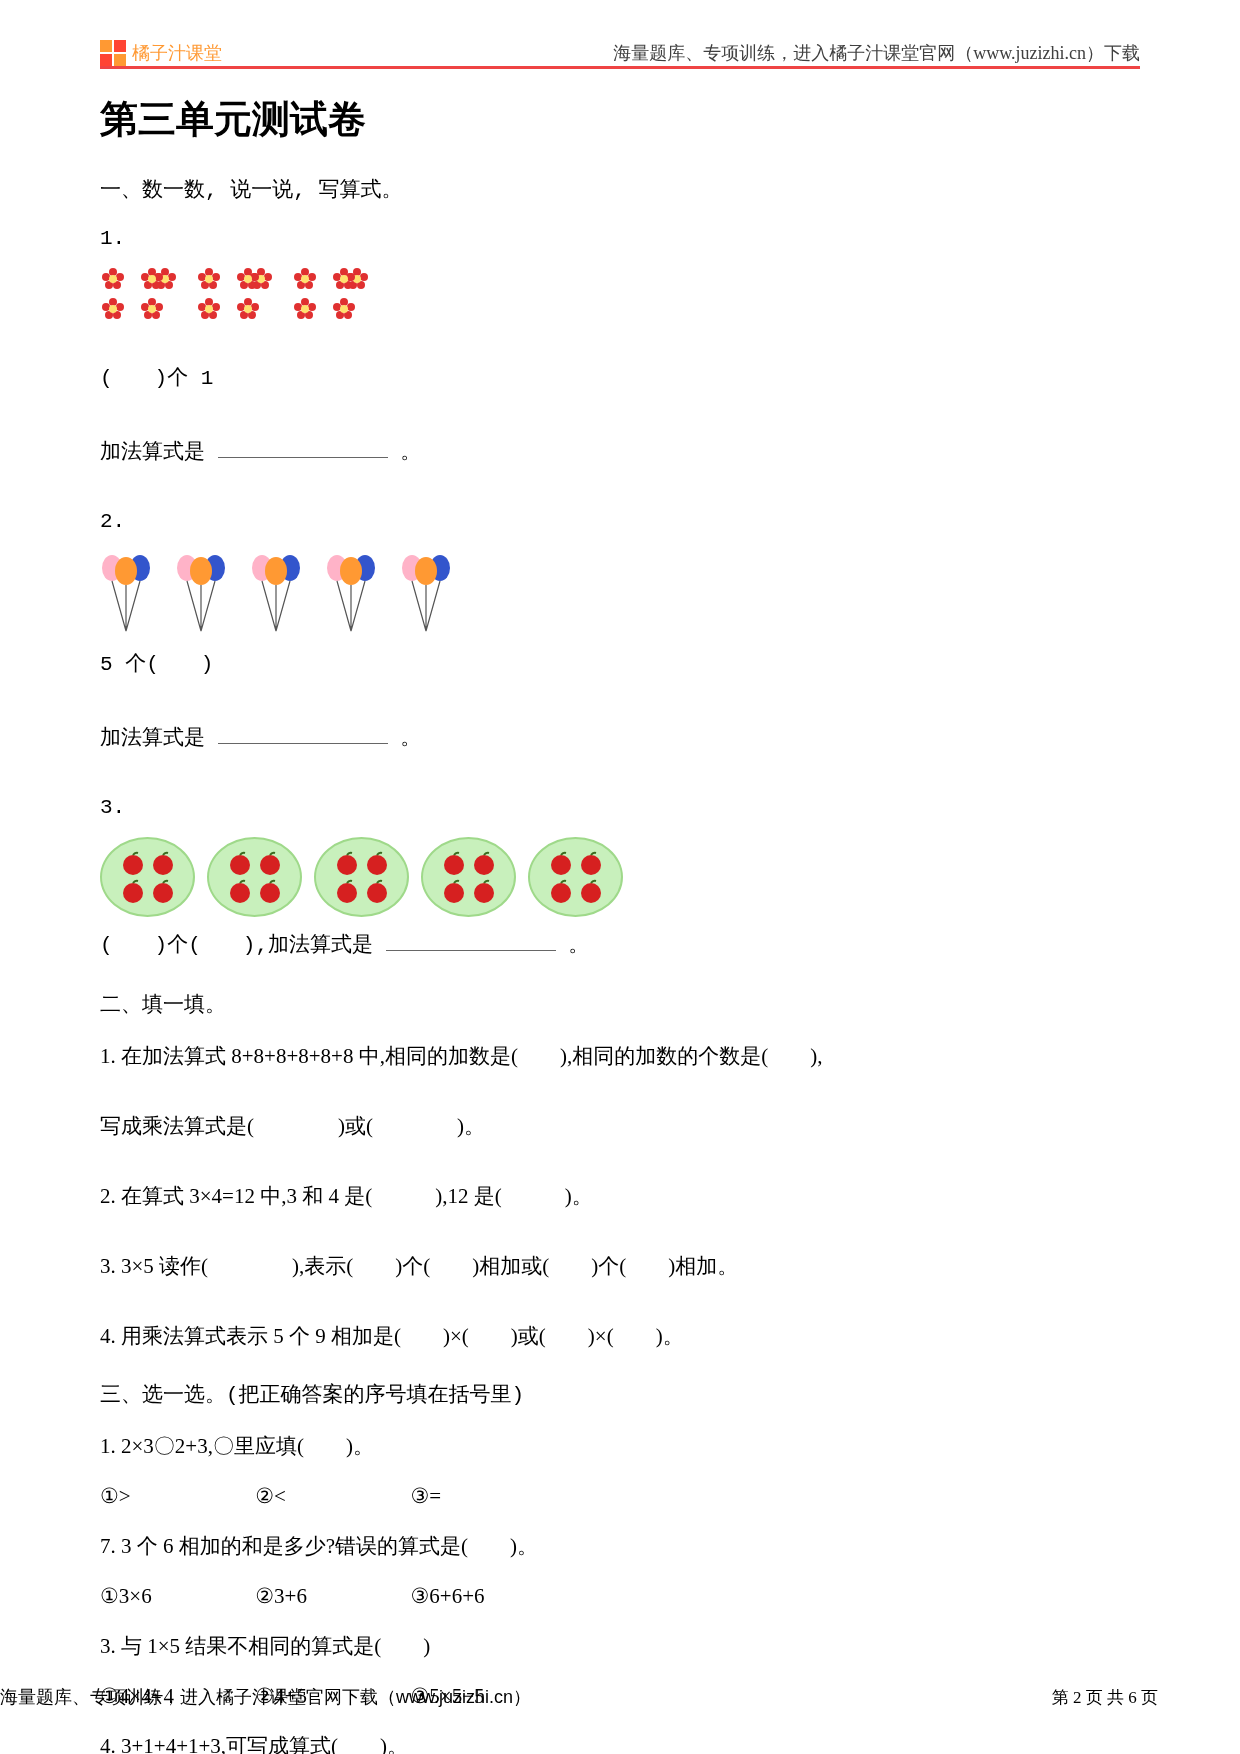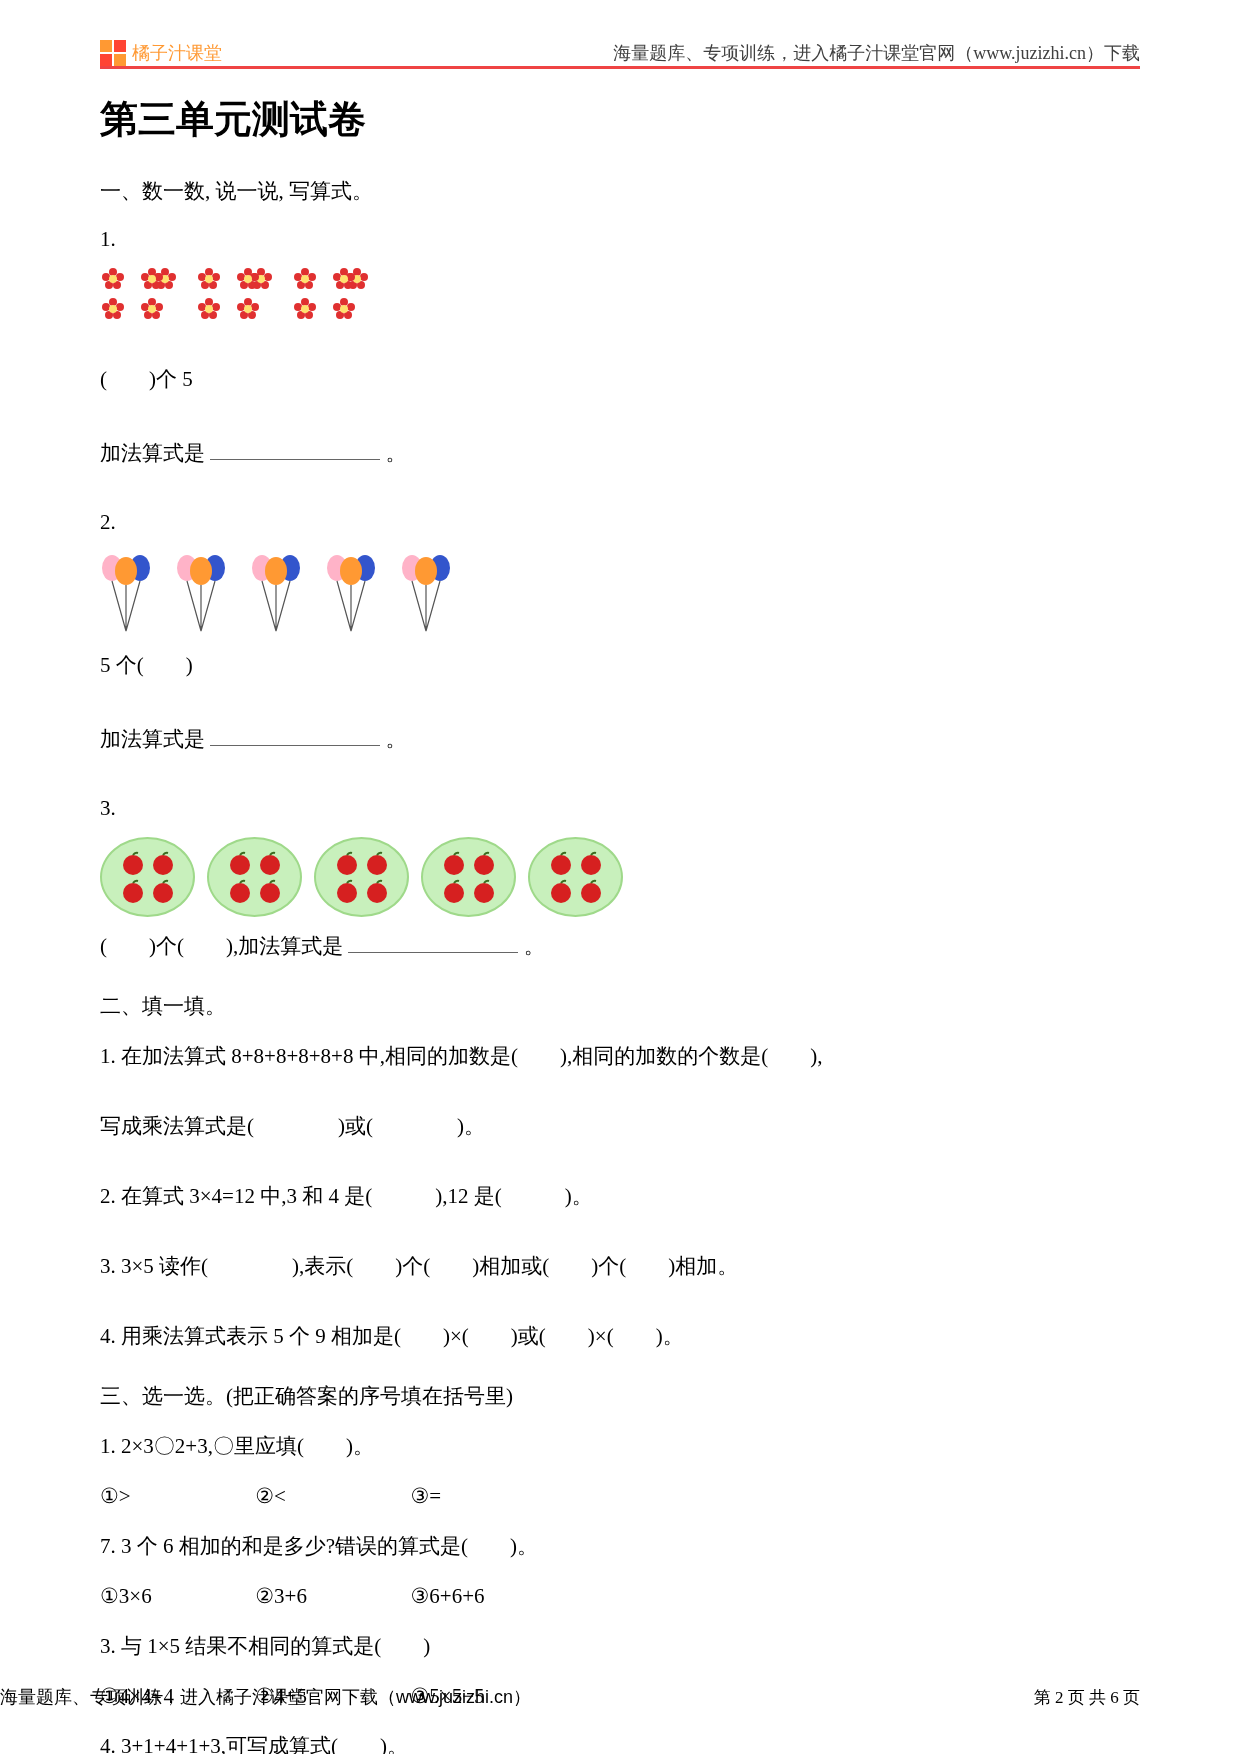--- a/index.html
+++ b/index.html
@@ -32,42 +32,42 @@
     display: grid;
     grid-template-columns: 12px 12px;
     grid-template-rows: 12px 12px;
     gap: 2px;
   }
   .sq { width: 12px; height: 12px; }
   .brand { color: #ff9933; font-size: 18px; }
   .header-note { color: #404040; font-size: 18px; }
   .title { text-align: left; font-size: 38px; font-weight: bold; margin: 15px 0 25px 0; }
   .section { margin-bottom: 18px; line-height: 2.0; }
-  .line { margin: 6px 0; }
+  .line { margin: 6px 0; font-family: Liberation Mono, monospace; }
   .blank { display: inline-block; border-bottom: 1px solid #666; min-width: 170px; height: 1em; vertical-align: baseline; }
   .flower-row { display: flex; gap: 18px; margin: 6px 0 10px 0; }
   .flower-group { display: grid; grid-template-columns: repeat(3, 26px); grid-template-rows: repeat(2, 26px); gap: 4px 0; }
   .flower-group .offset { position: relative; left: 13px; }
   .balloon-row { display: flex; gap: 20px; margin: 8px 0; }
   .apple-row { display: flex; gap: 12px; margin: 8px 0; }
   .plate {
     width: 95px; height: 80px; border-radius: 50%;
     background: #c8f0bc; border: 2px solid #9fd98a;
     display: flex; flex-wrap: wrap; align-content: center; justify-content: center;
     gap: 2px 4px; padding: 8px;
   }
   .footer {
     position: absolute;
     bottom: 45px;
     left: 0; right: 0;
     text-align: left;
     font-size: 18px;
     font-family: Liberation Sans, sans-serif;
   }
-  .footer-page { position: absolute; right: 100px; bottom: 45px; font-size: 17px; }
+  .footer-page { position: absolute; right: 82px; bottom: 45px; font-size: 17px; }
   .opt { display: inline-block; min-width: 150px; }
   .q { margin: 8px 0; }
 </style>
 </head>
 <body>
 
 <div class="page">
 
   <div class="header-row">
     <div class="logo-box">
@@ -241,21 +241,21 @@
               <circle cx="6" cy="11" r="4"></circle>
               <circle cx="20" cy="11" r="4"></circle>
               <circle cx="9" cy="19" r="4"></circle>
               <circle cx="17" cy="19" r="4"></circle>
             </g>
             <circle cx="13" cy="13" r="4" fill="#ffe070"></circle>
           </svg>
       </div>
     </div>
     <div style="height:20px"></div>
-    <div class="line">(　　)个 5</div>
+    <div class="line">(　　)个 1</div>
     <div style="height:20px"></div>
     <div class="line">
       <span>加法算式是</span>
       <span class="blank"></span>
       <span>。</span>
     </div>
 
     <div style="height:15px"></div>
     <div class="line">2.</div>
     <div class="balloon-row">

